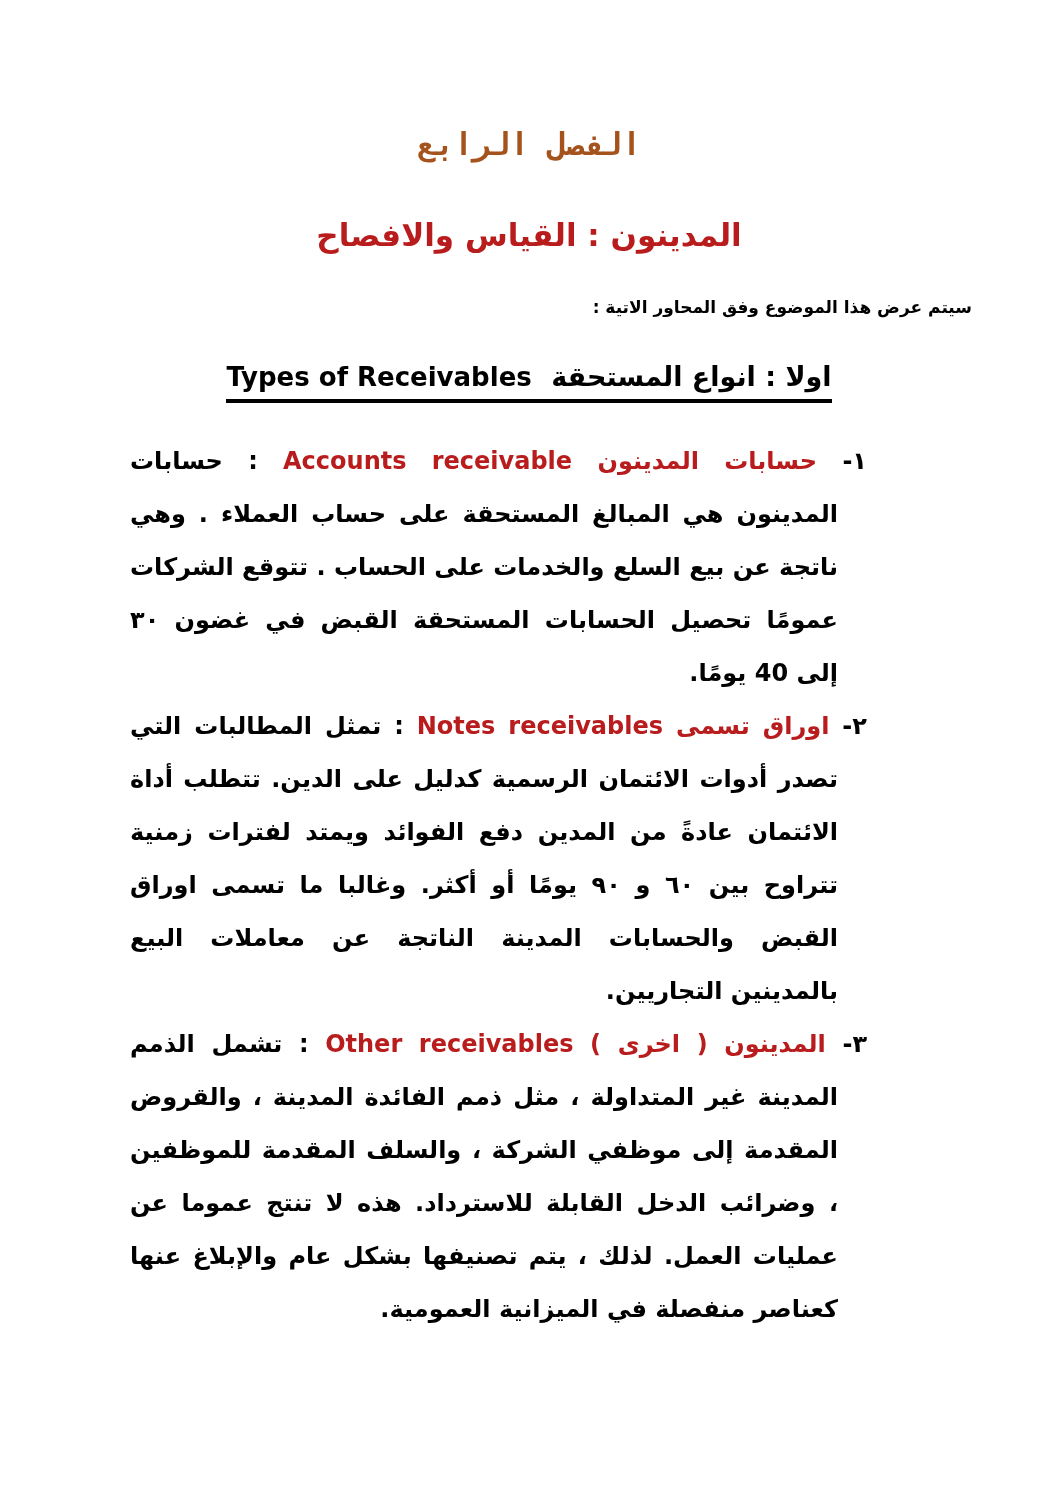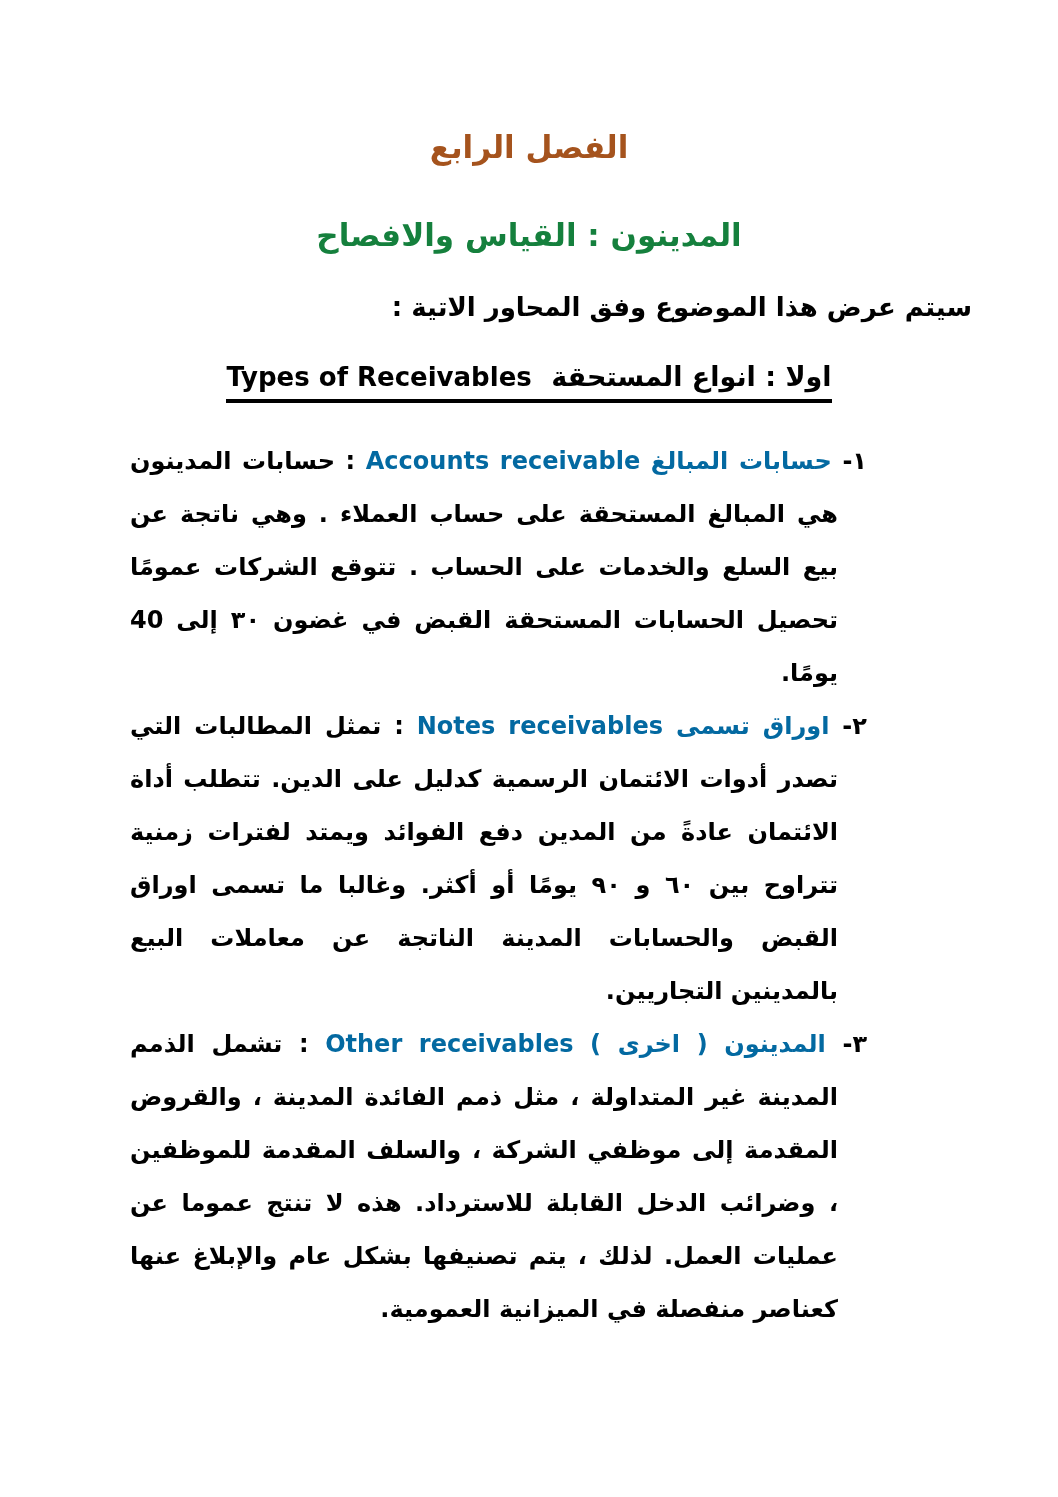--- a/index.html
+++ b/index.html
@@ -15,33 +15,34 @@
     font-weight: bold;
     color: #000;
   }
   .chapter-title {
     margin: 0;
     padding-top: 126px;
     text-align: center;
     font-size: 31px;
     line-height: 42px;
     color: #A5531D;
+    font-family: Liberation Mono, monospace;
   }
   .doc-subtitle {
     margin: 0;
     padding-top: 46px;
     text-align: center;
     font-size: 31px;
     line-height: 42px;
-    color: #15803d;
+    color: #b91c1c;
   }
   .intro-line {
     margin: 34px 86px 2px 0;
     text-align: right;
-    font-size: 26px;
+    font-size: 17px;
     line-height: 34px;
     padding-left: 15px;
   }
   .section-heading {
     margin-top: 34px;
     text-align: center;
     font-size: 27px;
     line-height: 37px;
   }
   .section-heading .underline-wrap {
@@ -56,21 +57,21 @@
   .items {
     margin: 32px 220px 0 130px;
   }
   .item {
     margin: 0;
     font-size: 24px;
     line-height: 53px;
     text-align: justify;
     text-indent: -29px; 
   }
-  .term { color: #0369a1; }
+  .term { color: #b91c1c; }
 </style>
 </head>
 <body>
 
 <div class="page">
 
   <h1 class="chapter-title">الفصل الرابع</h1>
 
   <h2 class="doc-subtitle">المدينون : القياس والافصاح</h2>
 
@@ -80,21 +81,21 @@
     <span class="underline-wrap">
       <span>اولا : انواع المستحقة</span>
       <span class="sec-en" dir="ltr">Types of Receivables</span>
     </span>
   </div>
 
   <div class="items">
 
     <p class="item">
       <span>١-</span>
-      <span class="term">حسابات المبالغ</span>
+      <span class="term">حسابات المدينون</span>
       <span class="term">Accounts receivable</span>
       <span>: حسابات المدينون هي المبالغ المستحقة على حساب العملاء . وهي ناتجة عن بيع السلع والخدمات على الحساب . تتوقع الشركات عمومًا تحصيل الحسابات المستحقة القبض في غضون ٣٠ إلى 40 يومًا.</span>
     </p>
 
     <p class="item">
       <span>٢-</span>
       <span class="term">اوراق تسمى</span>
       <span class="term">Notes receivables</span>
       <span>: تمثل المطالبات التي تصدر أدوات الائتمان الرسمية كدليل على الدين. تتطلب أداة الائتمان عادةً من المدين دفع الفوائد ويمتد لفترات زمنية تتراوح بين ٦٠ و ٩٠ يومًا أو أكثر. وغالبا ما تسمى اوراق القبض والحسابات المدينة الناتجة عن معاملات البيع بالمدينين التجاريين.</span>
     </p>

